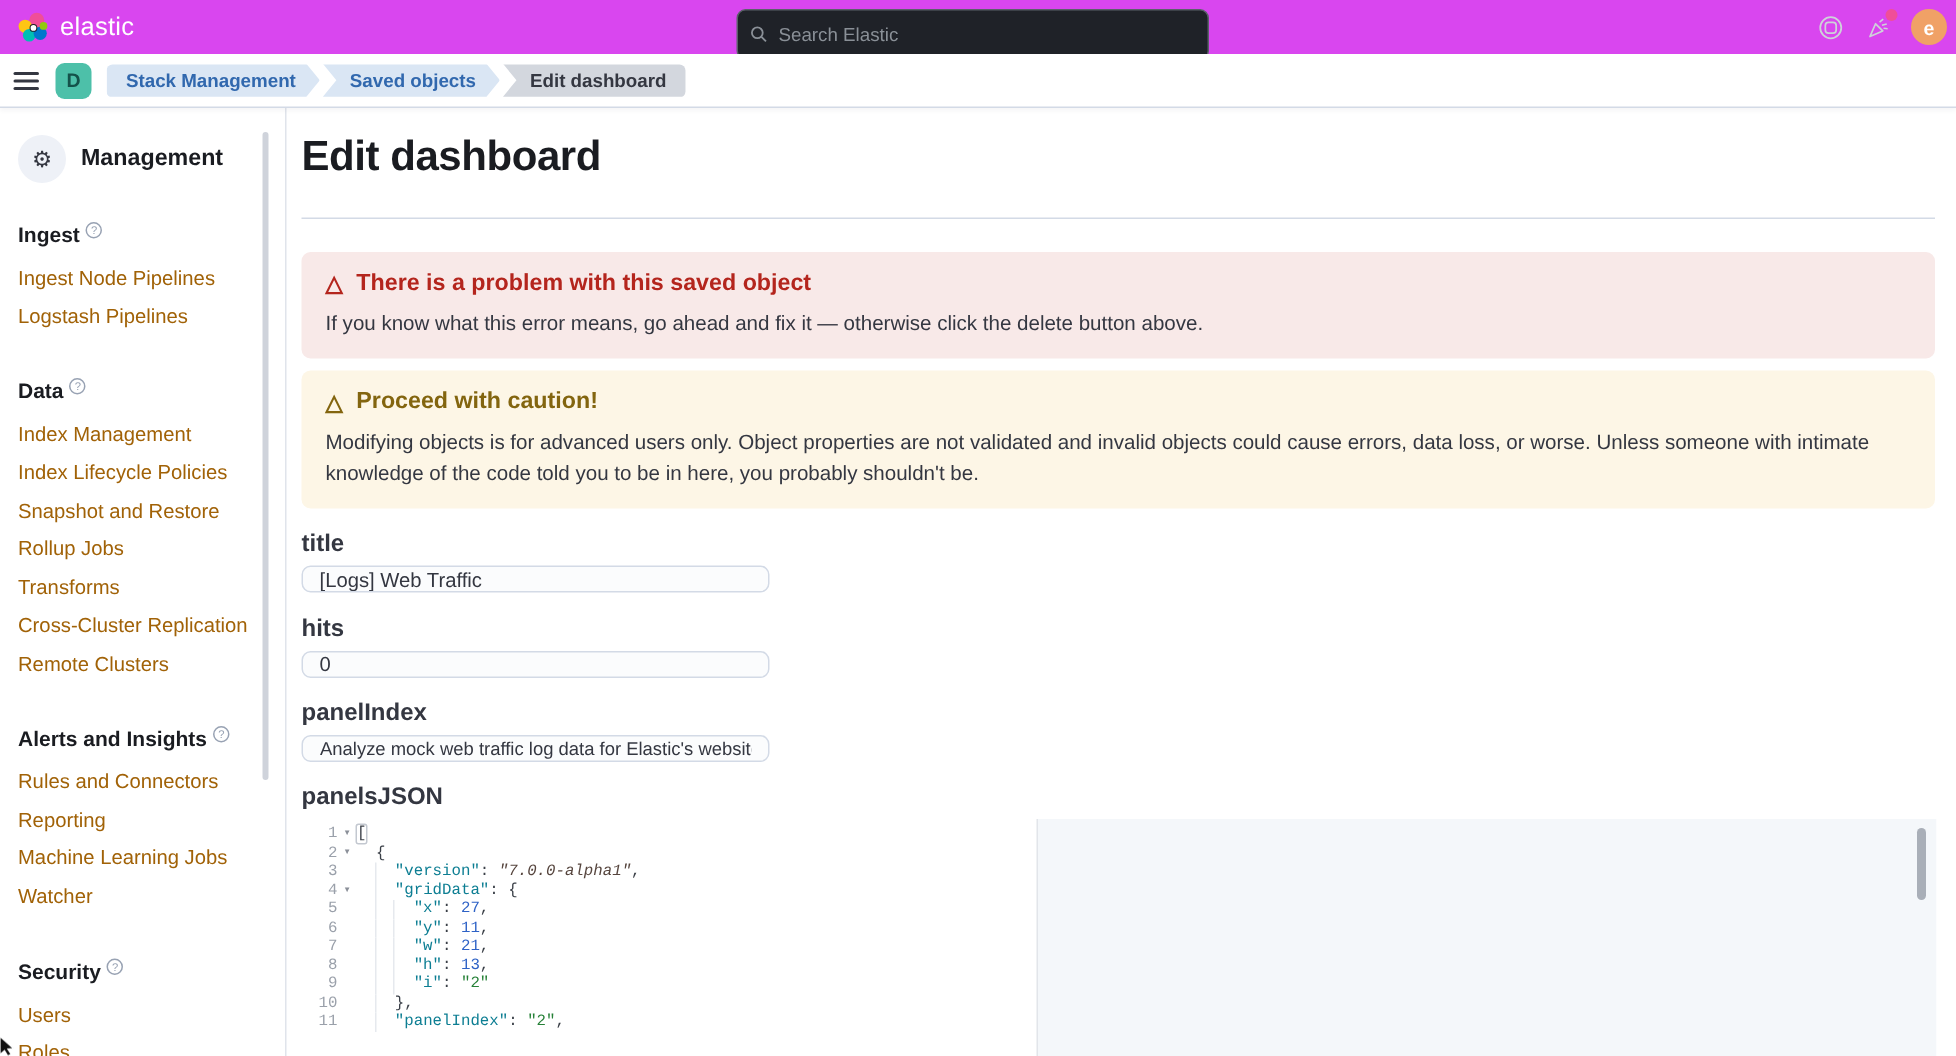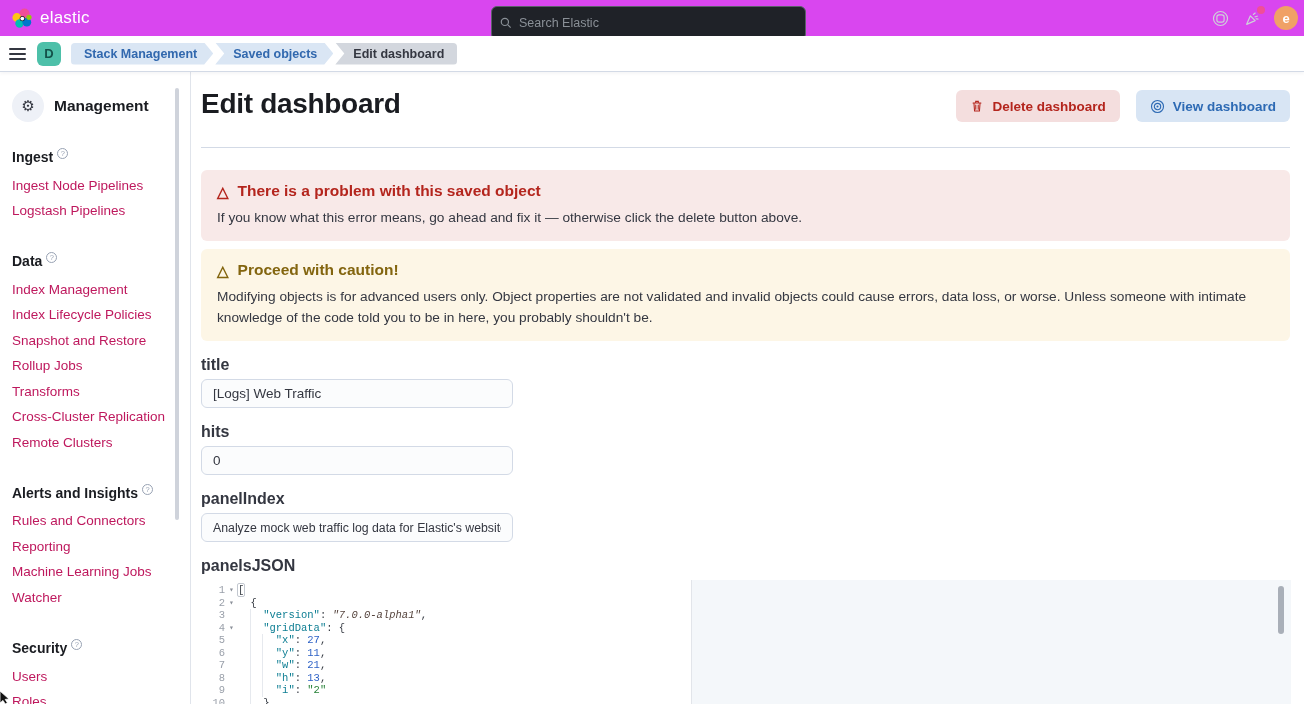--- a/index.html
+++ b/index.html
@@ -46,21 +46,21 @@
     background:#fff; padding:18px 0 0 12px; overflow:hidden; }
   .side-head { display:flex; align-items:center; gap:10px; margin-bottom:26px; }
   .gear-avatar { width:32px; height:32px; border-radius:50%; background:#EEF1F7; color:#343741;
     font-size:15px; display:flex; align-items:center; justify-content:center; }
   .side-title { font-size:15.5px; font-weight:700; color:#1A1C21; }
   .nav-section { margin-bottom:30px; }
   .nav-title { font-size:14px; font-weight:700; color:#1A1C21; margin-bottom:10px; }
   .qicon { display:inline-flex; width:11px; height:11px; border:1px solid #98A2B3; border-radius:50%;
     color:#98A2B3; font-size:7.5px; font-weight:400; align-items:center; justify-content:center;
     vertical-align:super; margin-left:4px; }
-  .nav-item { display:block; font-size:13.5px; color:#be185d; text-decoration:none;
+  .nav-item { display:block; font-size:13.5px; color:#a16207; text-decoration:none;
     padding:4px 0 4px 0; line-height:14px; margin-bottom:3.5px; cursor:pointer; }
   .side-scrollbar { position:absolute; right:11px; top:16px; width:4px; height:432px;
     background:#CFD3DB; border-radius:2px; }
 
   
   .content { flex:1; padding:16px 14px 0 10px; overflow:hidden; }
   .title-row { display:flex; justify-content:space-between; align-items:flex-start; }
   h1 { font-size:28px; font-weight:700; color:#1A1C21; letter-spacing:-.3px; }
   .actions { display:flex; gap:16px; margin-top:2px; }
   .btn { height:32px; border:none; border-radius:6px; font-family:"Liberation Sans",sans-serif;
@@ -73,21 +73,21 @@
   .danger-callout { background:#F8E9E8; }
   .warn-callout { background:#FDF6E6; margin-top:8px; }
   .co-title { display:flex; align-items:center; gap:9px; font-size:15.5px; font-weight:600; }
   .danger-callout .co-title { color:#B4251D; }
   .warn-callout .co-title { color:#83650F; }
   .co-icon { font-size:15px; line-height:1; }
   .callout p { font-size:13.7px; line-height:21px; color:#343741; margin-top:7px; max-width:1065px; }
 
   .field { margin-top:15px; }
   .field label { display:block; font-size:16px; font-weight:700; color:#343741; margin-bottom:5px; }
-  .field input { width:312px; height:29px; border:1px solid #D3DAE6; border-radius:6px;
+  .field input { width:312px; height:18px; border:1px solid #D3DAE6; border-radius:6px;
     background:#FBFCFD; padding:0 11px; font-size:13.5px; color:#343741;
     font-family:"Liberation Sans",sans-serif; outline:none; }
   .field input.small-text { font-size:12.3px; }
 
   
   .editor { position:relative; margin-top:3px; width:1090px; height:174px; overflow:hidden; background:#fff; }
   .margin-shade { position:absolute; left:491px; top:0; right:0; bottom:0; background:#F4F7FA; }
   .print-margin { position:absolute; left:490px; top:0; bottom:0; width:1px; background:#E2E5EA; }
   .code-lines { position:relative; z-index:1; padding-top:4px;
     font-family:"Liberation Mono", monospace; font-size:10.5px; line-height:12.5px; }
@@ -198,36 +198,20 @@
           <a class="nav-item">Users</a>
           <a class="nav-item">Roles</a>
         </div>
       </nav>
     <div class="side-scrollbar"></div>
   </aside>
 
   <main class="content">
     <div class="title-row">
       <h1>Edit dashboard</h1>
-      <div class="actions">
-        <button class="btn danger">
-          <svg width="14" height="14" viewBox="0 0 16 16">
-            <path d="M3.5 4.5 h9 M6.5 4.5 v-1.8 h3 v1.8 M4.5 4.5 l.7 9.3 h5.6 l.7-9.3 M6.6 6.8 v4.8 M9.4 6.8 v4.8" fill="none" stroke="#B4251D" stroke-width="1.2" stroke-linecap="round"></path>
-          </svg>
-          <span>Delete dashboard</span>
-        </button>
-        <button class="btn primary">
-          <svg width="15" height="15" viewBox="0 0 16 16">
-            <circle cx="8" cy="8" r="6.4" fill="none" stroke="#2D6AB4" stroke-width="1.2"></circle>
-            <circle cx="8" cy="8" r="3.4" fill="none" stroke="#2D6AB4" stroke-width="1.2"></circle>
-            <circle cx="8" cy="8" r="1.1" fill="#2D6AB4"></circle>
-          </svg>
-          <span>View dashboard</span>
-        </button>
-      </div>
     </div>
 
     <hr class="divider">
 
     <section class="callout danger-callout">
       <div class="co-title">
         <span class="co-icon">△︎</span>
         <span>There is a problem with this saved object</span>
       </div>
       <p>If you know what this error means, go ahead and fix it — otherwise click the delete button above.</p>

